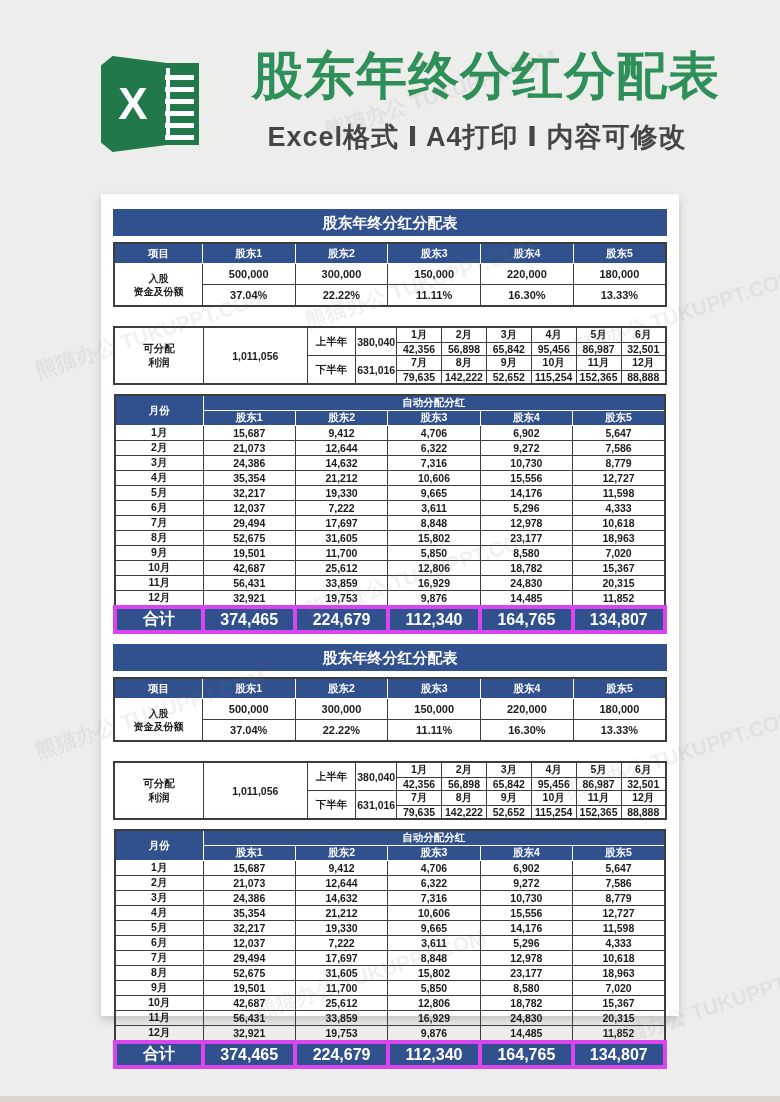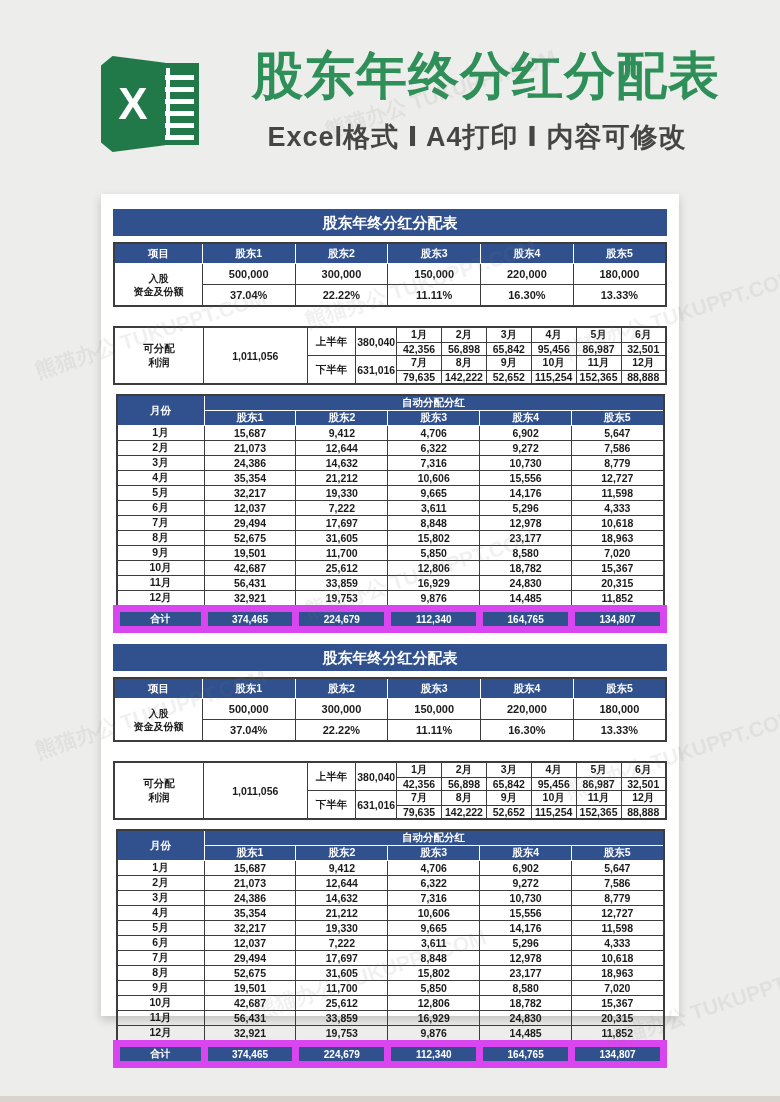--- a/index.html
+++ b/index.html
@@ -44,22 +44,22 @@
   td.lbl{font-size:10px;white-space:pre-line;line-height:1.3;font-weight:bold;}
 
   .cap{margin-bottom:19px;}
   .cap td{height:20px;}
 
   .profit{margin-bottom:9px;}
   .profit td{height:12px;font-size:10.5px;}
 
   .monthly th.bh{height:14px;font-size:10.5px;}
   .monthly td{height:12px;font-size:10.5px;}
-  tr.total th{background:var(--blue);color:#fff;border:7px solid #d946ef;
-              height:14px;font-size:10px;font-weight:bold;}
+  tr.total th{background:var(--blue);color:#fff;border:4px solid #d946ef;
+              height:14px;font-size:16px;font-weight:bold;}
 
   
   .wm{position:absolute;color:#7a7a7a;opacity:.10;font-size:21px;font-weight:bold;
       transform:rotate(-18deg);pointer-events:none;white-space:nowrap;z-index:10;}
   .strip{position:absolute;left:0;bottom:0;width:100%;height:6px;background:#d9d5cc;}
 </style>
 </head>
 <body>
 
 <div class="page">

